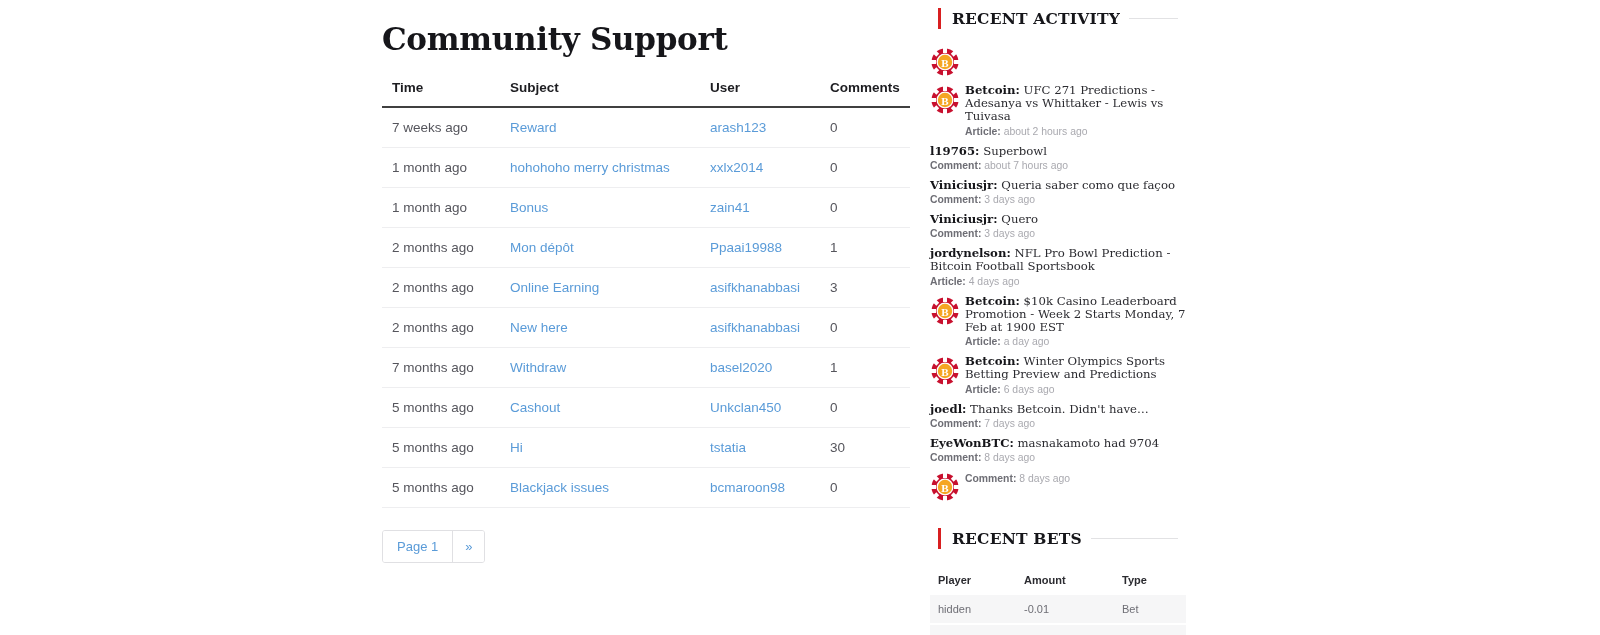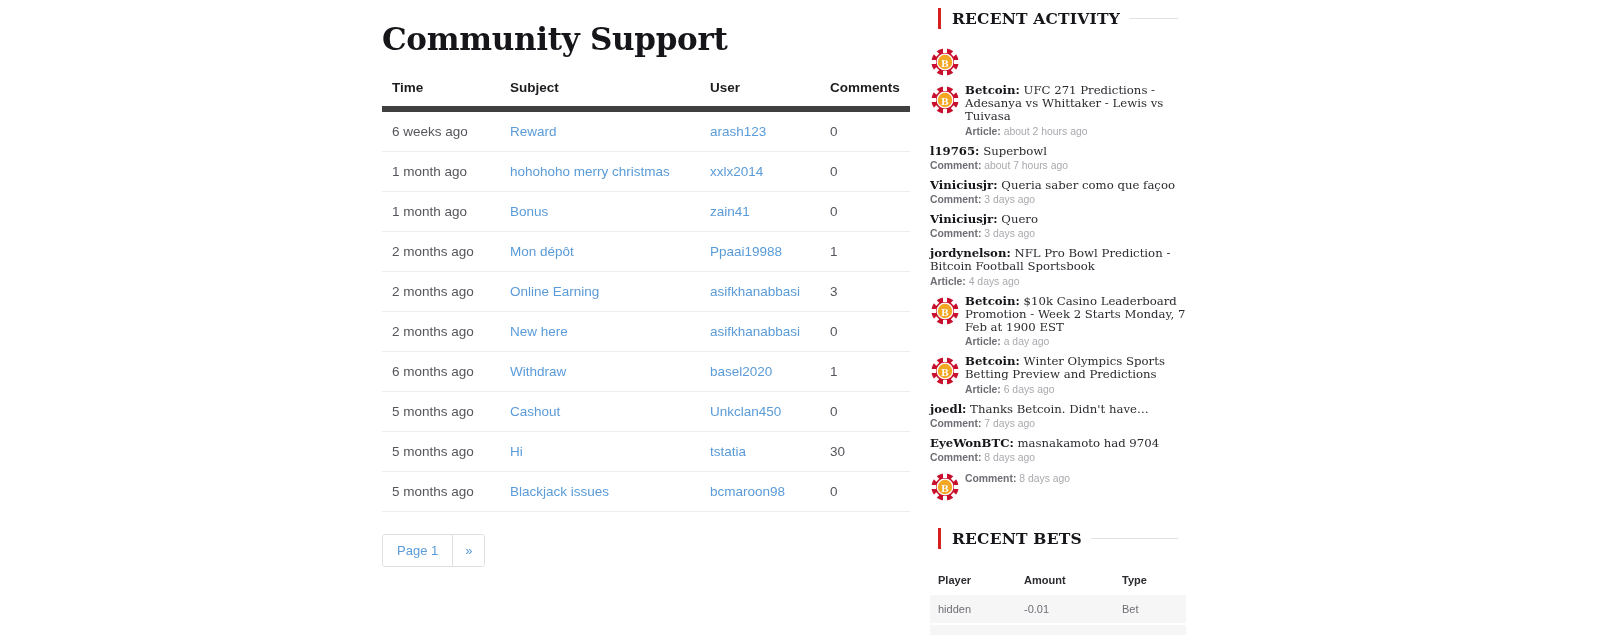--- a/index.html
+++ b/index.html
@@ -37,21 +37,21 @@
     width: 528px;
     border-collapse: collapse;
     margin-top: 8px;
   }
   table.topics th {
     text-align: left;
     font-size: 13.5px;
     font-weight: bold;
     color: #1d1d21;
     padding: 10px 0 11px 10px;
-    border-bottom: 6px solid #404040;
+    border-bottom: 2px solid #404040;
     white-space: nowrap;
   }
   table.topics td {
     font-size: 13.5px;
     color: #55555c;
     padding: 12px 0 12px 10px;
     border-bottom: 1px solid #eeeef0;
     vertical-align: middle;
     white-space: nowrap;
   }
@@ -199,21 +199,21 @@
       <thead>
         <tr>
           <th class="col-time">Time</th>
           <th class="col-subject">Subject</th>
           <th class="col-user">User</th>
           <th class="col-comments">Comments</th>
         </tr>
       </thead>
       <tbody>
         <tr>
-          <td>6 weeks ago</td>
+          <td>7 weeks ago</td>
           <td><a class="lnk" href="#">Reward</a></td>
           <td><a class="lnk" href="#">arash123</a></td>
           <td>0</td>
         </tr>
         <tr>
           <td>1 month ago</td>
           <td><a class="lnk" href="#">hohohoho merry christmas</a></td>
           <td><a class="lnk" href="#">xxlx2014</a></td>
           <td>0</td>
         </tr>
@@ -235,21 +235,21 @@
           <td><a class="lnk" href="#">asifkhanabbasi</a></td>
           <td>3</td>
         </tr>
         <tr>
           <td>2 months ago</td>
           <td><a class="lnk" href="#">New here</a></td>
           <td><a class="lnk" href="#">asifkhanabbasi</a></td>
           <td>0</td>
         </tr>
         <tr>
-          <td>6 months ago</td>
+          <td>7 months ago</td>
           <td><a class="lnk" href="#">Withdraw</a></td>
           <td><a class="lnk" href="#">basel2020</a></td>
           <td>1</td>
         </tr>
         <tr>
           <td>5 months ago</td>
           <td><a class="lnk" href="#">Cashout</a></td>
           <td><a class="lnk" href="#">Unkclan450</a></td>
           <td>0</td>
         </tr>

